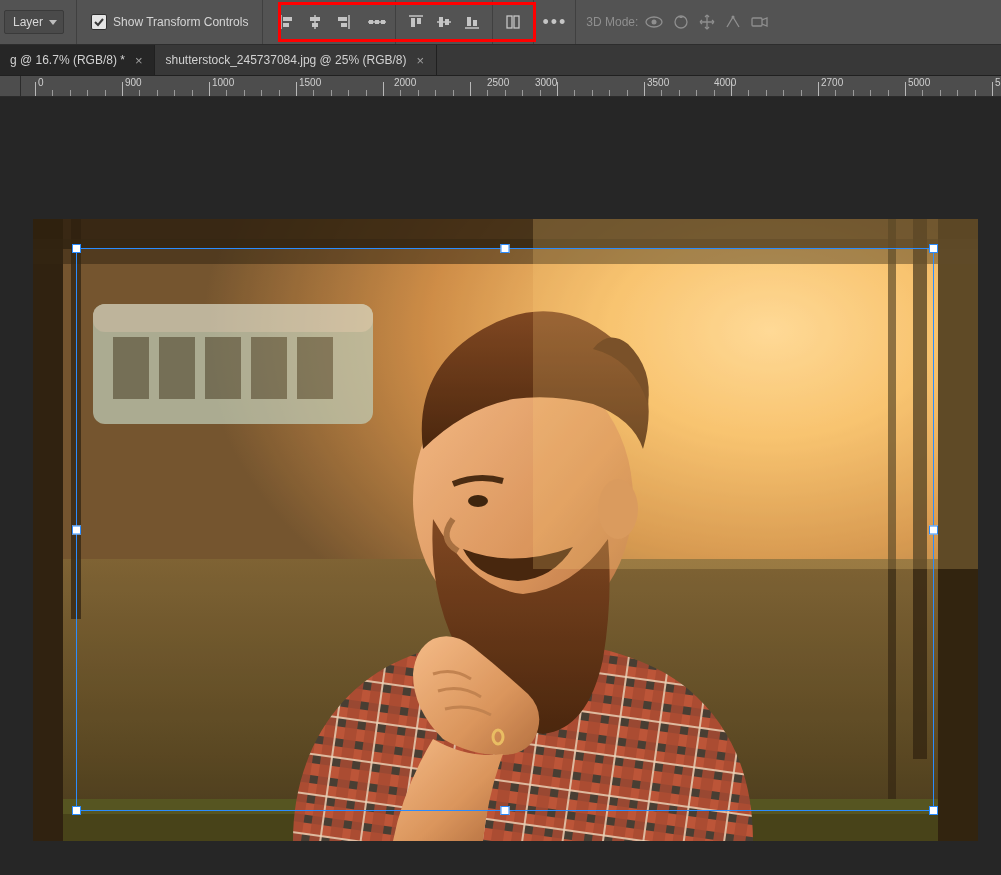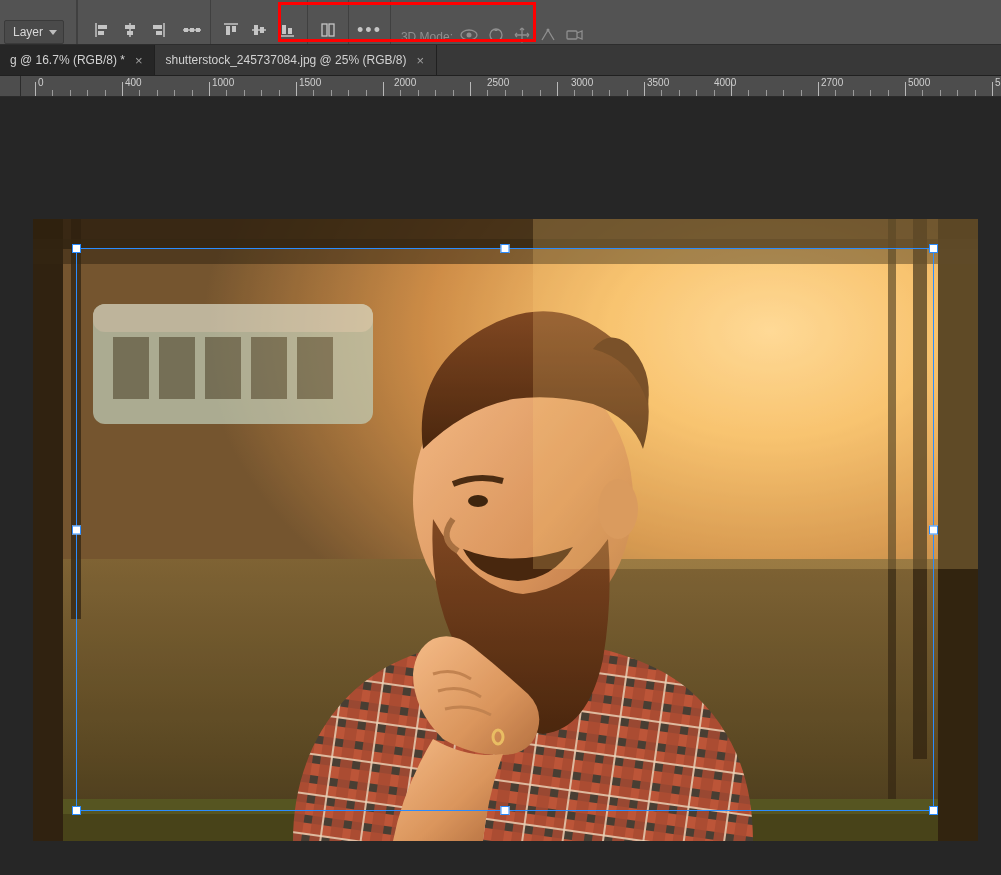--- a/index.html
+++ b/index.html
@@ -20,21 +20,21 @@
     position: relative;
     height: 44px;
     background: #535353;
     border-bottom: 1px solid #2d2d2d;
     display: flex;
     align-items: center;
     color: #d0d0d0;
   }
   .opt-group {
     display: flex;
-    align-items: flex-end;
+    align-items: center;
     height: 100%;
   }
   .vsep {
     width: 1px;
     height: 44px;
     background: #404040;
     margin: 0 0;
     flex: 0 0 1px;
   }
 
@@ -227,20 +227,28 @@
 
   <div class="opt-group" style="padding:0 12px 0 0;">
     <div class="layer-dd">
       <span>Layer</span>
       <span class="caret"></span>
     </div>
   </div>
 
   <div class="vsep"></div>
 
+  <div class="opt-group" style="padding:0 14px;">
+    <span class="chk">
+      <svg width="10" height="10" viewBox="0 0 10 10">
+        <path d="M1 5 L4 8 L9 2" stroke="#3a3a3a" stroke-width="2" fill="none"></path>
+      </svg>
+    </span>
+    <span class="chk-label">Show Transform Controls</span>
+  </div>
 
   <div class="vsep"></div>
 
   <div class="opt-group" style="padding:0 4px 0 10px;">
     <div class="icon-btn">
       <svg width="16" height="16" viewBox="0 0 16 16">
         <line x1="2" y1="1" x2="2" y2="15" class="align-icon-line" stroke-width="1.5"></line>
         <rect x="4" y="3" width="9" height="4" class="align-icon-fill"></rect>
         <rect x="4" y="9" width="6" height="4" class="align-icon-fill"></rect>
       </svg>
@@ -358,21 +366,21 @@
 
 <div class="ruler" id="ruler">
   <div class="ruler-corner"></div>
 <div class="major" style="left: 35px;"></div>
     <div class="lbl" style="left: 35px;">0</div>
     <div class="minor" style="left: 52.4px;"></div>
     <div class="minor" style="left: 69.8px;"></div>
     <div class="minor" style="left: 87.2px;"></div>
     <div class="minor" style="left: 104.6px;"></div>
     <div class="major" style="left: 122px;"></div>
-    <div class="lbl" style="left: 122px;">400</div>
+    <div class="lbl" style="left: 122px;">900</div>
     <div class="minor" style="left: 139.4px;"></div>
     <div class="minor" style="left: 156.8px;"></div>
     <div class="minor" style="left: 174.2px;"></div>
     <div class="minor" style="left: 191.6px;"></div>
     <div class="major" style="left: 209px;"></div>
     <div class="lbl" style="left: 209px;">1000</div>
     <div class="minor" style="left: 226.4px;"></div>
     <div class="minor" style="left: 243.8px;"></div>
     <div class="minor" style="left: 261.2px;"></div>
     <div class="minor" style="left: 278.6px;"></div>
@@ -388,21 +396,21 @@
     <div class="minor" style="left: 417.8px;"></div>
     <div class="minor" style="left: 435.2px;"></div>
     <div class="minor" style="left: 452.6px;"></div>
     <div class="major" style="left: 470px;"></div>
     <div class="lbl" style="left: 484px;">2500</div>
     <div class="minor" style="left: 487.4px;"></div>
     <div class="minor" style="left: 504.8px;"></div>
     <div class="minor" style="left: 522.2px;"></div>
     <div class="minor" style="left: 539.6px;"></div>
     <div class="major" style="left: 557px;"></div>
-    <div class="lbl" style="left: 568px;">3000</div>
+    <div class="lbl" style="left: 532px;">3000</div>
     <div class="minor" style="left: 574.4px;"></div>
     <div class="minor" style="left: 591.8px;"></div>
     <div class="minor" style="left: 609.2px;"></div>
     <div class="minor" style="left: 626.6px;"></div>
     <div class="major" style="left: 644px;"></div>
     <div class="lbl" style="left: 644px;">3500</div>
     <div class="minor" style="left: 661.4px;"></div>
     <div class="minor" style="left: 678.8px;"></div>
     <div class="minor" style="left: 696.2px;"></div>
     <div class="minor" style="left: 713.6px;"></div>

